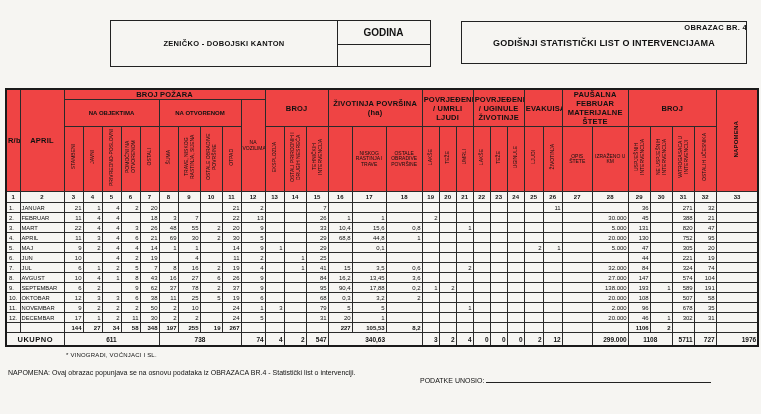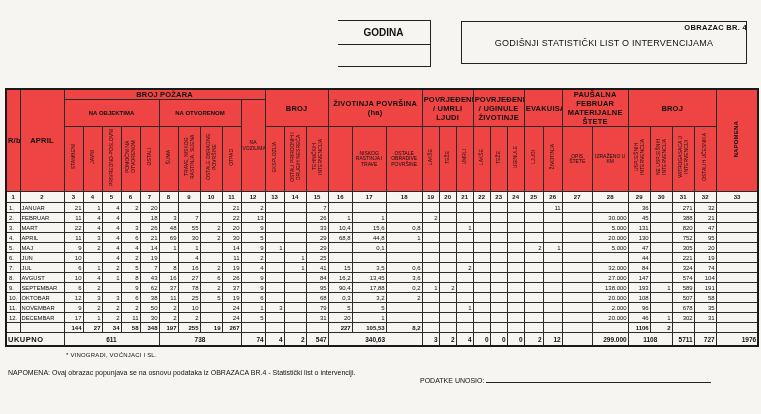--- a/index.html
+++ b/index.html
@@ -7,54 +7,57 @@
   .page{position:relative;width:761px;height:414px;background:#f6f5f2;overflow:hidden;}
 
   .obrazac{position:absolute;top:23px;right:14px;font-size:7.5px;font-weight:bold;letter-spacing:.3px;}
 
   .kanton-box{position:absolute;left:110px;top:20px;width:226px;height:45px;border:1.5px solid #222;
     display:flex;align-items:center;justify-content:center;font-size:7.5px;font-weight:bold;letter-spacing:.3px;}
   .godina-box{position:absolute;left:337.5px;top:20px;width:92px;height:45px;border:1.5px solid #222;border-left:none;}
   .godina-box .cell{height:50%;display:flex;align-items:center;justify-content:center;font-size:10px;}
   .godina-box .cell:first-child{border-bottom:1px solid #222;font-weight:bold;}
   .title-box{position:absolute;left:461px;top:21px;width:284px;height:41px;border:1.5px solid #222;
-    display:flex;align-items:center;justify-content:center;font-size:9px;font-weight:normal;text-align:center;letter-spacing:.2px;}
+    display:flex;align-items:center;justify-content:center;font-size:9px;font-weight:bold;text-align:center;letter-spacing:.2px;}
 
   table{position:absolute;left:5px;top:88px;width:752px;border-collapse:collapse;table-layout:fixed;}
   th,td{border:1px solid #2a2a2a;padding:0 1px;overflow:hidden;}
   table{border:2px solid #1a1a1a;}
   th{font-weight:bold;background:#ef4444;}
   .grp{font-size:7.5px;text-align:center;vertical-align:middle;letter-spacing:.2px;}
   .sub{font-size:6px;text-align:center;height:13px;}
   .vrow th{height:62px;vertical-align:middle;}
   .vert{writing-mode:vertical-rl;transform:rotate(180deg);font-size:5px;line-height:5.5px;font-weight:normal;
     margin:0 auto;text-align:center;max-height:60px;white-space:normal;display:inline-block;}
   .hsmall{font-size:5px;line-height:5.5px;text-align:center;font-weight:normal;vertical-align:middle;}
   .numrow td{font-size:6px;font-weight:bold;text-align:center;height:10px;padding:0;}
   tbody td{font-size:6px;height:9px;text-align:right;}
   td.month{text-align:left;font-size:5.8px;text-transform:uppercase;}
   td.rb{text-align:left;font-size:6px;padding-left:2px;}
   .totals-row td{font-weight:bold;}
   .ukupno-row td{font-weight:bold;font-size:6.5px;height:12px;}
-  .ukupno-row .ukupno-label{text-align:left;font-size:7.5px;letter-spacing:.5px;}
+  .ukupno-row .ukupno-label{text-align:center;font-size:7.5px;letter-spacing:.5px;}
   .ukupno-row .ctr{text-align:center;}
   th.napomena-col{vertical-align:middle;}
 
   .footnote{position:absolute;left:66px;top:352px;font-size:6px;letter-spacing:.2px;}
   .napomena-line{position:absolute;left:8px;top:369px;font-size:7px;}
   .podatke{position:absolute;left:420px;top:374px;font-size:7px;}
   .podatke .line{display:inline-block;width:225px;border-bottom:1.2px solid #222;height:8px;}
 </style>
 </head>
 <body>
 
 <div class="page">
 
   <div class="obrazac">OBRAZAC BR. 4</div>
 
+  <div class="kanton-box">
+    <span>ZENIČKO - DOBOJSKI KANTON</span>
+  </div>
   <div class="godina-box">
     <div class="cell">GODINA</div>
   </div>
   <div class="title-box">GODIŠNJI STATISTIČKI LIST O INTERVENCIJAMA</div>
 
   <table>
     <colgroup>
       <col style="width:14px">
         <col style="width:44px">
       <col style="width:19px">

